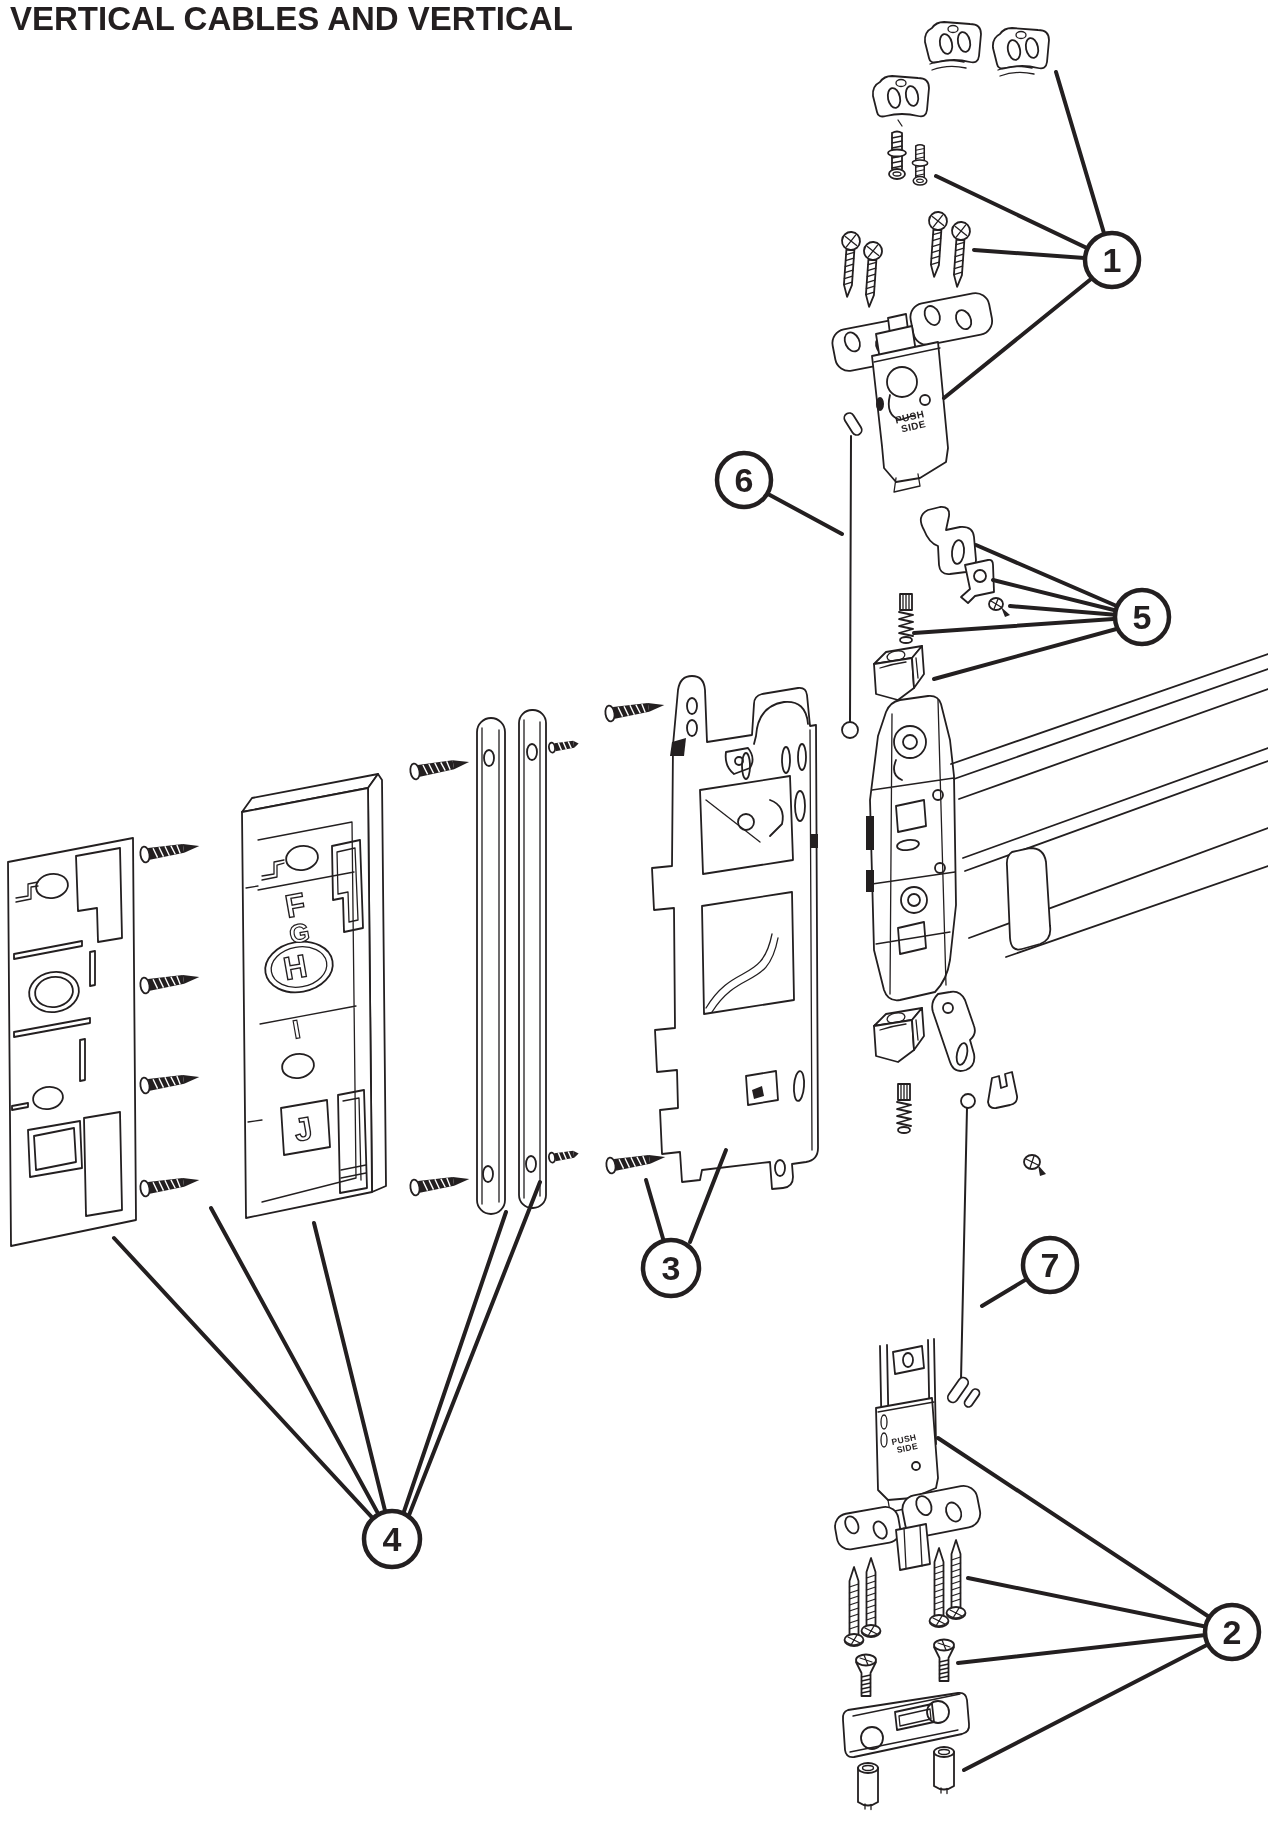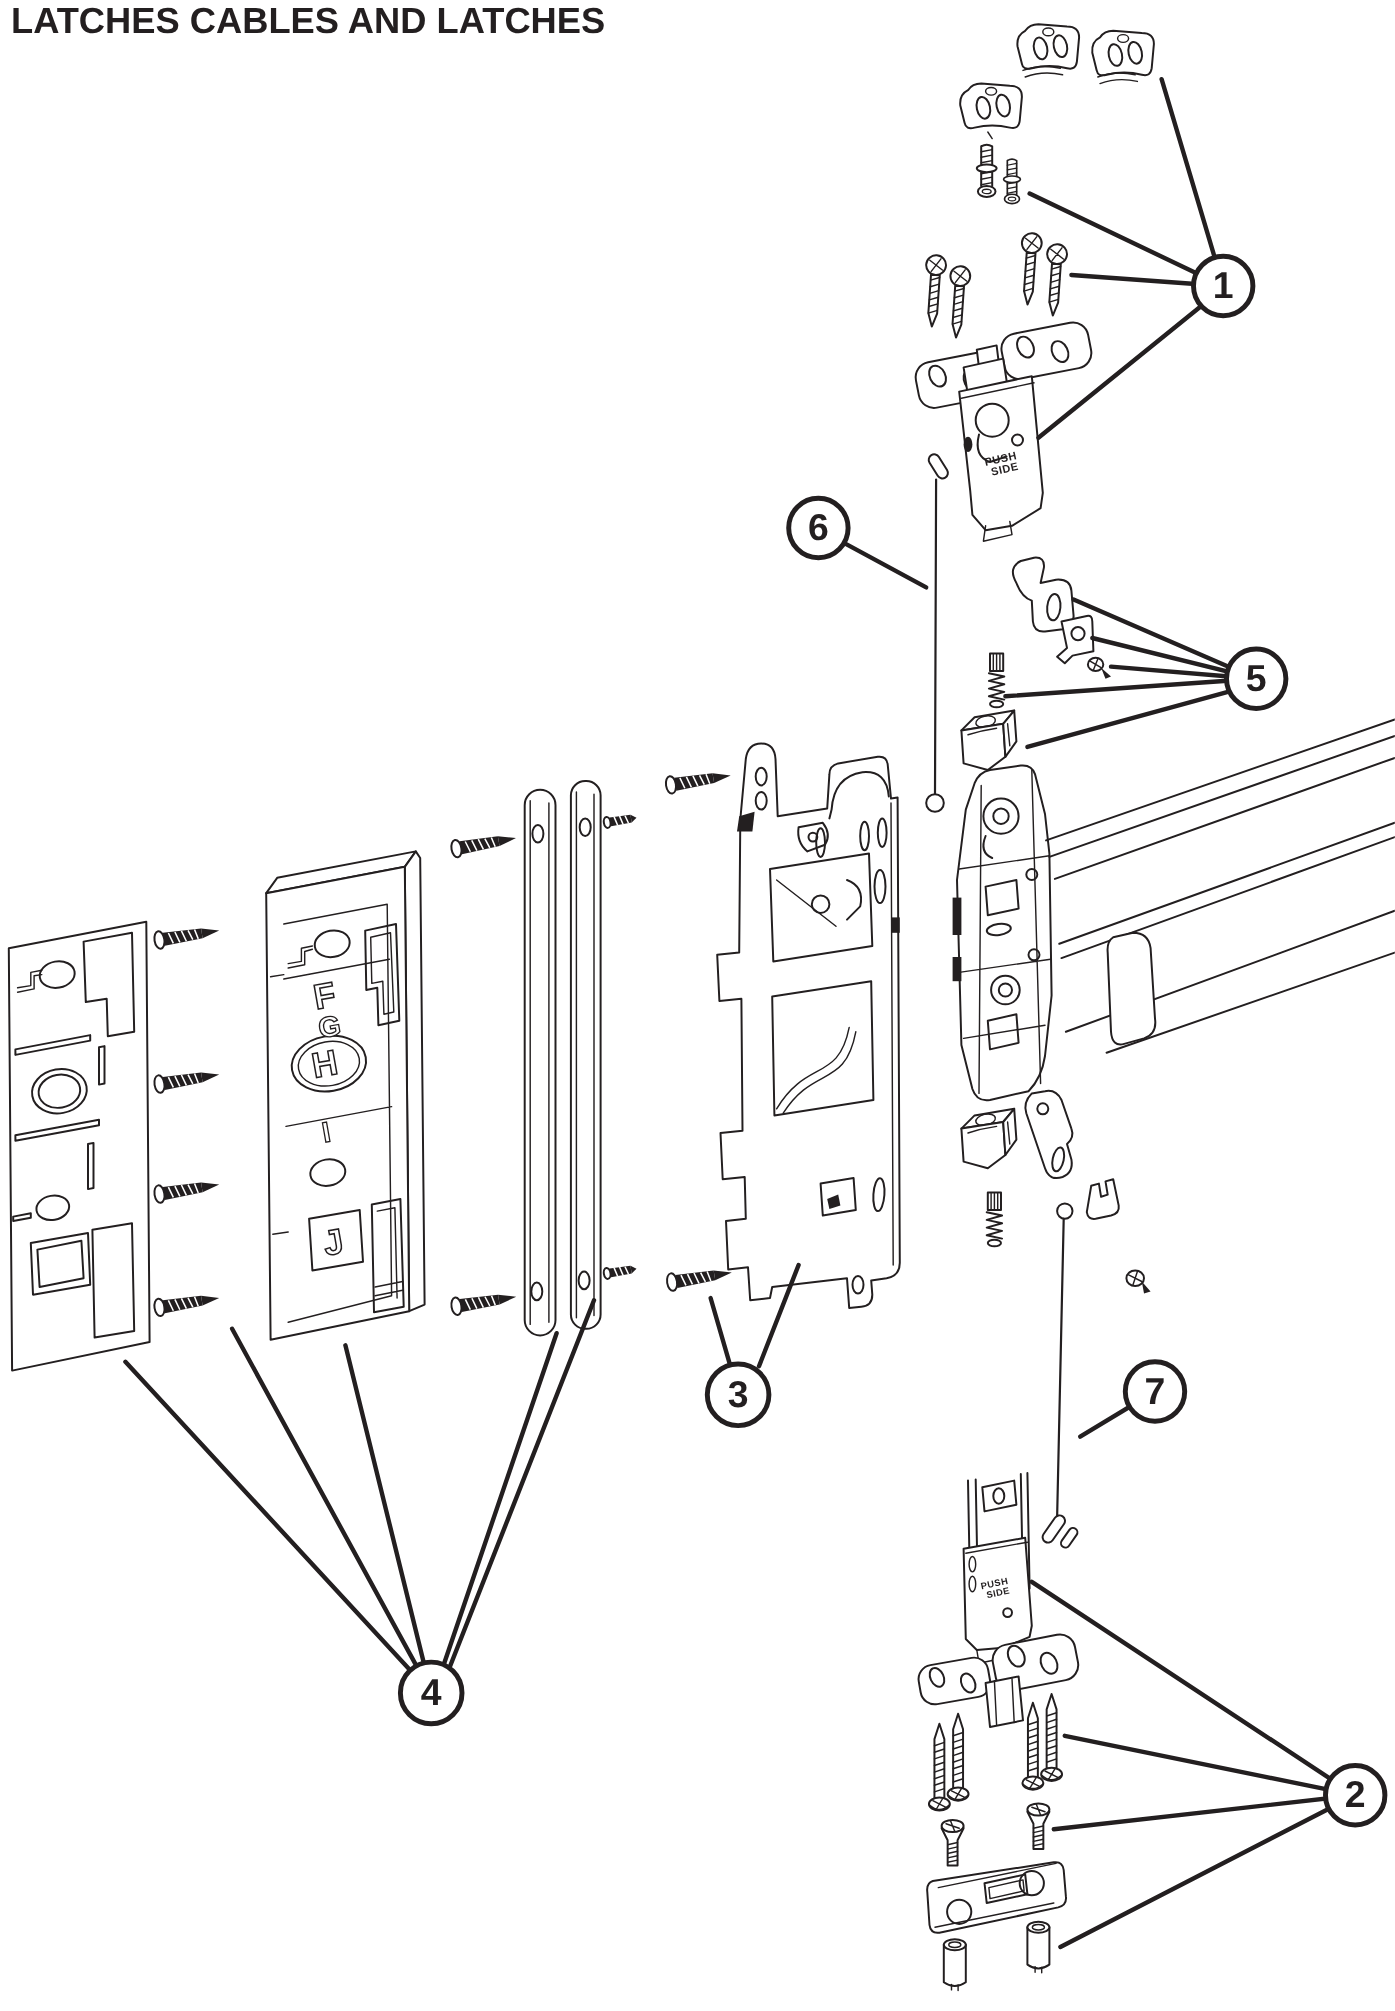--- a/index.html
+++ b/index.html
@@ -22,21 +22,21 @@
   .co{fill:#ffffff;stroke:#231f20;stroke-width:4.5;}
   .cot{font-size:34px;font-weight:bold;fill:#231f20;text-anchor:middle;}
   .stencil{font-weight:bold;fill:#ffffff;stroke:#231f20;stroke-width:1.4;font-size:32px;text-anchor:middle;}
   .stencil-sm{font-weight:bold;fill:#ffffff;stroke:#231f20;stroke-width:1.2;font-size:26px;text-anchor:middle;}
   .pushside{font-size:10px;font-weight:bold;fill:#231f20;letter-spacing:.5px;text-anchor:middle;}
   .pushside-sm{font-size:8.5px;font-weight:bold;fill:#231f20;letter-spacing:.4px;text-anchor:middle;}
 </style>
 </head>
 <body>
 
-<h1 class="page-title">LATCHES CABLES AND LATCHES</h1>
+<h1 class="page-title">VERTICAL CABLES AND VERTICAL</h1>
 
 <svg class="diagram" width="1268" height="1828" viewBox="0 0 1268 1828" xmlns="http://www.w3.org/2000/svg">
 
   <defs>
 
     <g id="screw-h">
       <ellipse cx="3" cy="0" rx="4.5" ry="8" class="wfill"></ellipse>
       <polygon points="7,-6 42,-4.5 42,4.5 7,6" class="dk"></polygon>
       <path class="wt" d="M12,-5 L15,5 M18,-5 L21,5 M24,-5 L27,5 M30,-4.5 L33,4.5 M36,-4.5 L38,4.5"></path>
       <polygon points="42,-4.5 58,0 42,4.5" class="dk"></polygon>

